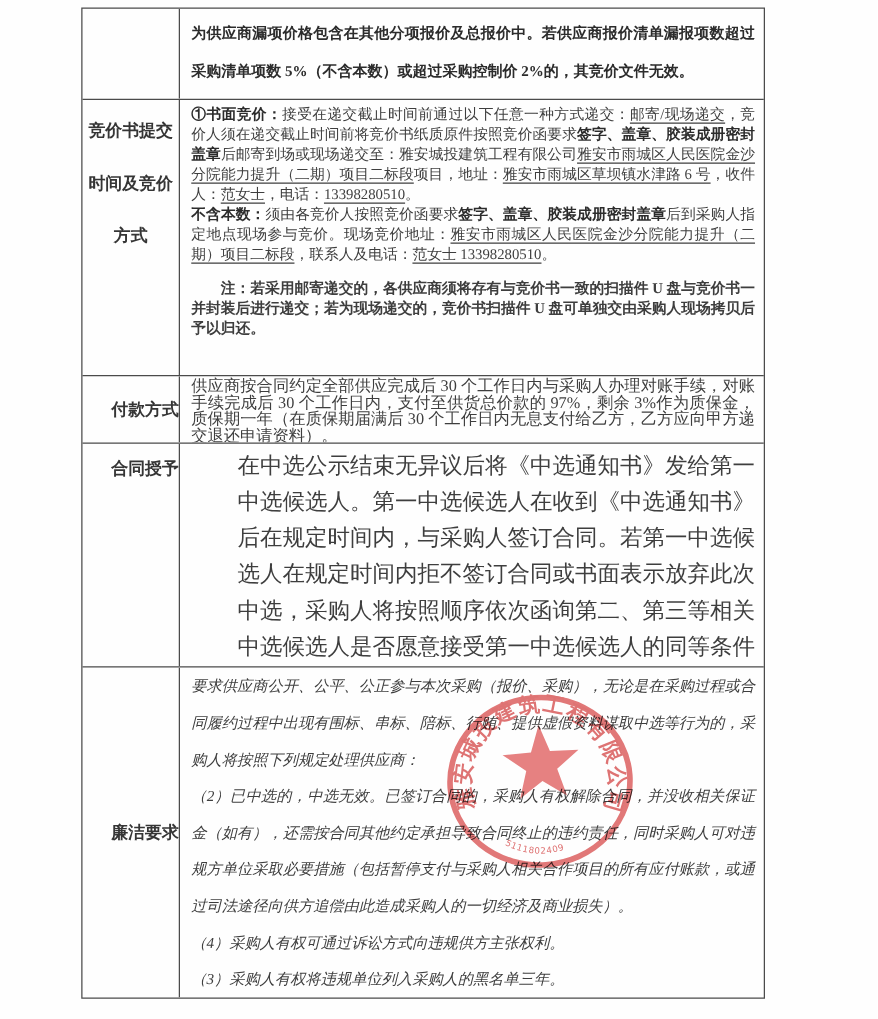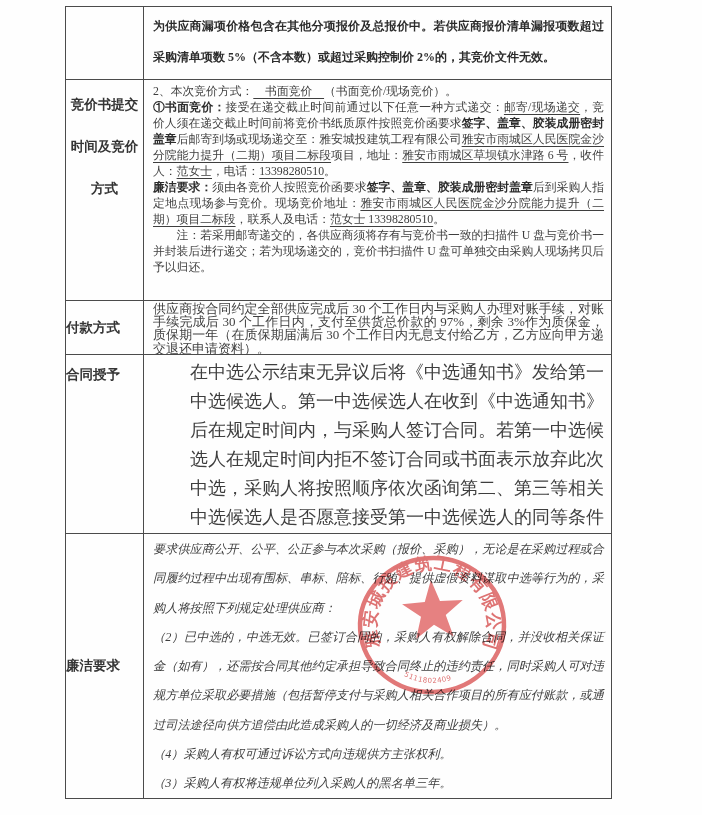--- a/index.html
+++ b/index.html
@@ -9,30 +9,30 @@
 
   #doc-table { position:absolute; left:65px; top:6px; width:547px; border:1px solid #4b4b4b; }
   .t-row { display:flex; border-top:1px solid #4b4b4b; overflow:hidden; }
   .t-row.r0 { border-top:none; height:72px; }
   .t-row.r1 { height:221px; }
   .t-row.r2 { height:54px; }
   .t-row.r3 { height:179px;gap:37px; }
   .t-row.r4 { height:265px; }
 
   .t-label { width:78px; flex:0 0 78px; border-right:1px solid #4b4b4b;
-             display:flex; justify-content:flex-start; text-align:center;
+             display:flex; justify-content:flex-end; text-align:center;
              font-weight:700; font-size:13.5px; color:#353535; line-height:20px; }
   .t-label.v-top { align-items:flex-start; padding-top:10px; }
   .t-label.v-center { align-items:center; }
   .r1 .t-label { line-height:42px; padding-top:4px; }
 
   .t-content { flex:1 1 auto; padding:2px 7px 0 9px; color:#3e3e3e; overflow:hidden; }
   .para { margin:0; text-align:justify; }
   .para.indent { text-indent:2em; }
-  .para.gap { margin-top:0; }
+  .para.gap { margin-top:11px;font-weight:bold; }
   .b { font-weight:700; color:#2c2c2c; }
   .u { text-decoration:underline; text-underline-offset:3px; }
 
   .r0 .t-content { font-size:12px; font-weight:700; line-height:31px; padding-top:4px; color:#323232; }
   .r1 .t-content { font-size:11.8px; line-height:16px; padding-top:3px; }
   .r2 .t-content { font-size:13px; line-height:13.2px; padding-top:1px; }
   .r3 .t-content { font-size:18px; line-height:29px; padding-top:3px; }
   .r4 .t-content { font-size:12.2px; line-height:29.3px; padding-top:1px;font-style:italic; }
 
   #seal-svg { position:absolute; left:0; top:0; pointer-events:none;
@@ -56,23 +56,22 @@
         </div>
         <div class="t-content">
           <p class="para"><span class="b ">为供应商漏项价格包含在其他分项报价及总报价中。若供应商报价清单漏报项数超过采购清单项数 5%（不含本数）或超过采购控制价 2%的，其竞价文件无效。</span></p>
         </div>
       </div>
       <div class="t-row r1">
         <div class="t-label v-top">
           <div>竞价书提交时间及竞价方式</div>
         </div>
         <div class="t-content">
-          <p class="para"><span class="">2、本次竞价方式：</span><span class="u">　书面竞价　</span><span class="">（书面竞价/现场竞价）。</span></p>
           <p class="para"><span class="b ">①书面竞价：</span><span class="">接受在递交截止时间前通过以下任意一种方式递交：</span><span class="u">邮寄/现场递交</span><span class="">，竞价人须在递交截止时间前将竞价书纸质原件按照竞价函要求</span><span class="b ">签字、盖章、胶装成册密封盖章</span><span class="">后邮寄到场或现场递交至：雅安城投建筑工程有限公司</span><span class="u">雅安市雨城区人民医院金沙分院能力提升（二期）项目二标段</span><span class="">项目，地址：</span><span class="u">雅安市雨城区草坝镇水津路 6 号</span><span class="">，收件人：</span><span class="u">范女士</span><span class="">，电话：</span><span class="u">13398280510</span><span class="">。</span></p>
-          <p class="para"><span class="b ">廉洁要求：</span><span class="">须由各竞价人按照竞价函要求</span><span class="b ">签字、盖章、胶装成册密封盖章</span><span class="">后到采购人指定地点现场参与竞价。现场竞价地址：</span><span class="u">雅安市雨城区人民医院金沙分院能力提升（二期）项目二标段</span><span class="">，联系人及电话：</span><span class="u">范女士 13398280510</span><span class="">。</span></p>
+          <p class="para"><span class="b ">不含本数：</span><span class="">须由各竞价人按照竞价函要求</span><span class="b ">签字、盖章、胶装成册密封盖章</span><span class="">后到采购人指定地点现场参与竞价。现场竞价地址：</span><span class="u">雅安市雨城区人民医院金沙分院能力提升（二期）项目二标段</span><span class="">，联系人及电话：</span><span class="u">范女士 13398280510</span><span class="">。</span></p>
           <p class="para indent gap"><span class="">注：若采用邮寄递交的，各供应商须将存有与竞价书一致的扫描件 U 盘与竞价书一并封装后进行递交；若为现场递交的，竞价书扫描件 U 盘可单独交由采购人现场拷贝后予以归还。</span></p>
         </div>
       </div>
       <div class="t-row r2">
         <div class="t-label v-center">
           <div>付款方式</div>
         </div>
         <div class="t-content">
           <p class="para"><span class="">供应商按合同约定全部供应完成后 30 个工作日内与采购人办理对账手续，对账手续完成后 30 个工作日内，支付至供货总价款的 97%，剩余 3%作为质保金，质保期一年（在质保期届满后 30 个工作日内无息支付给乙方，乙方应向甲方递交退还申请资料）。</span></p>
         </div>

